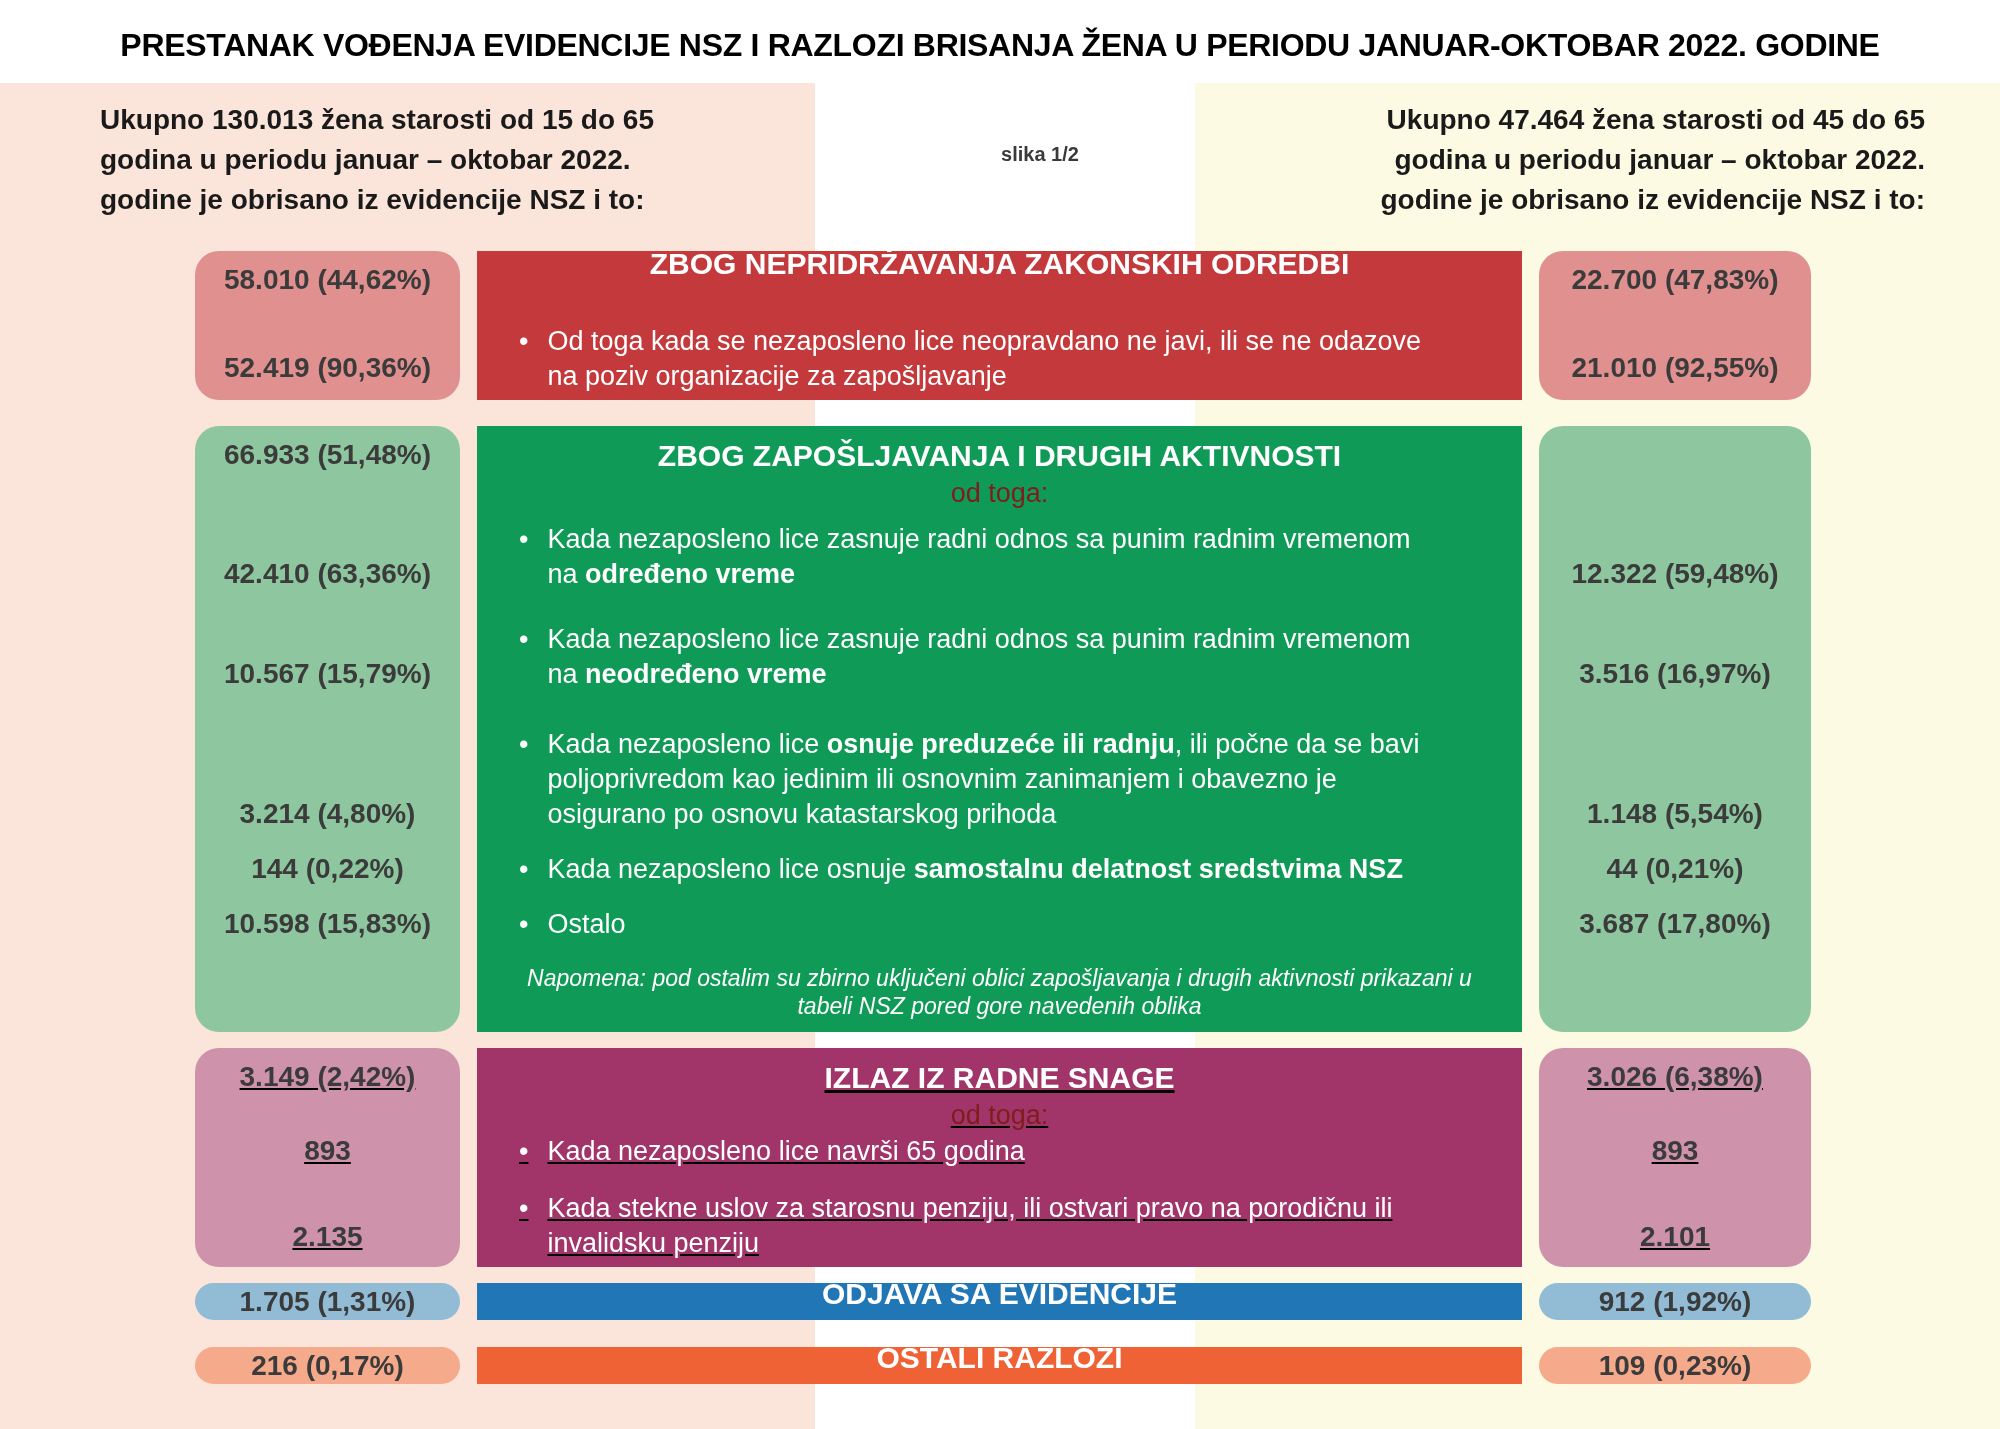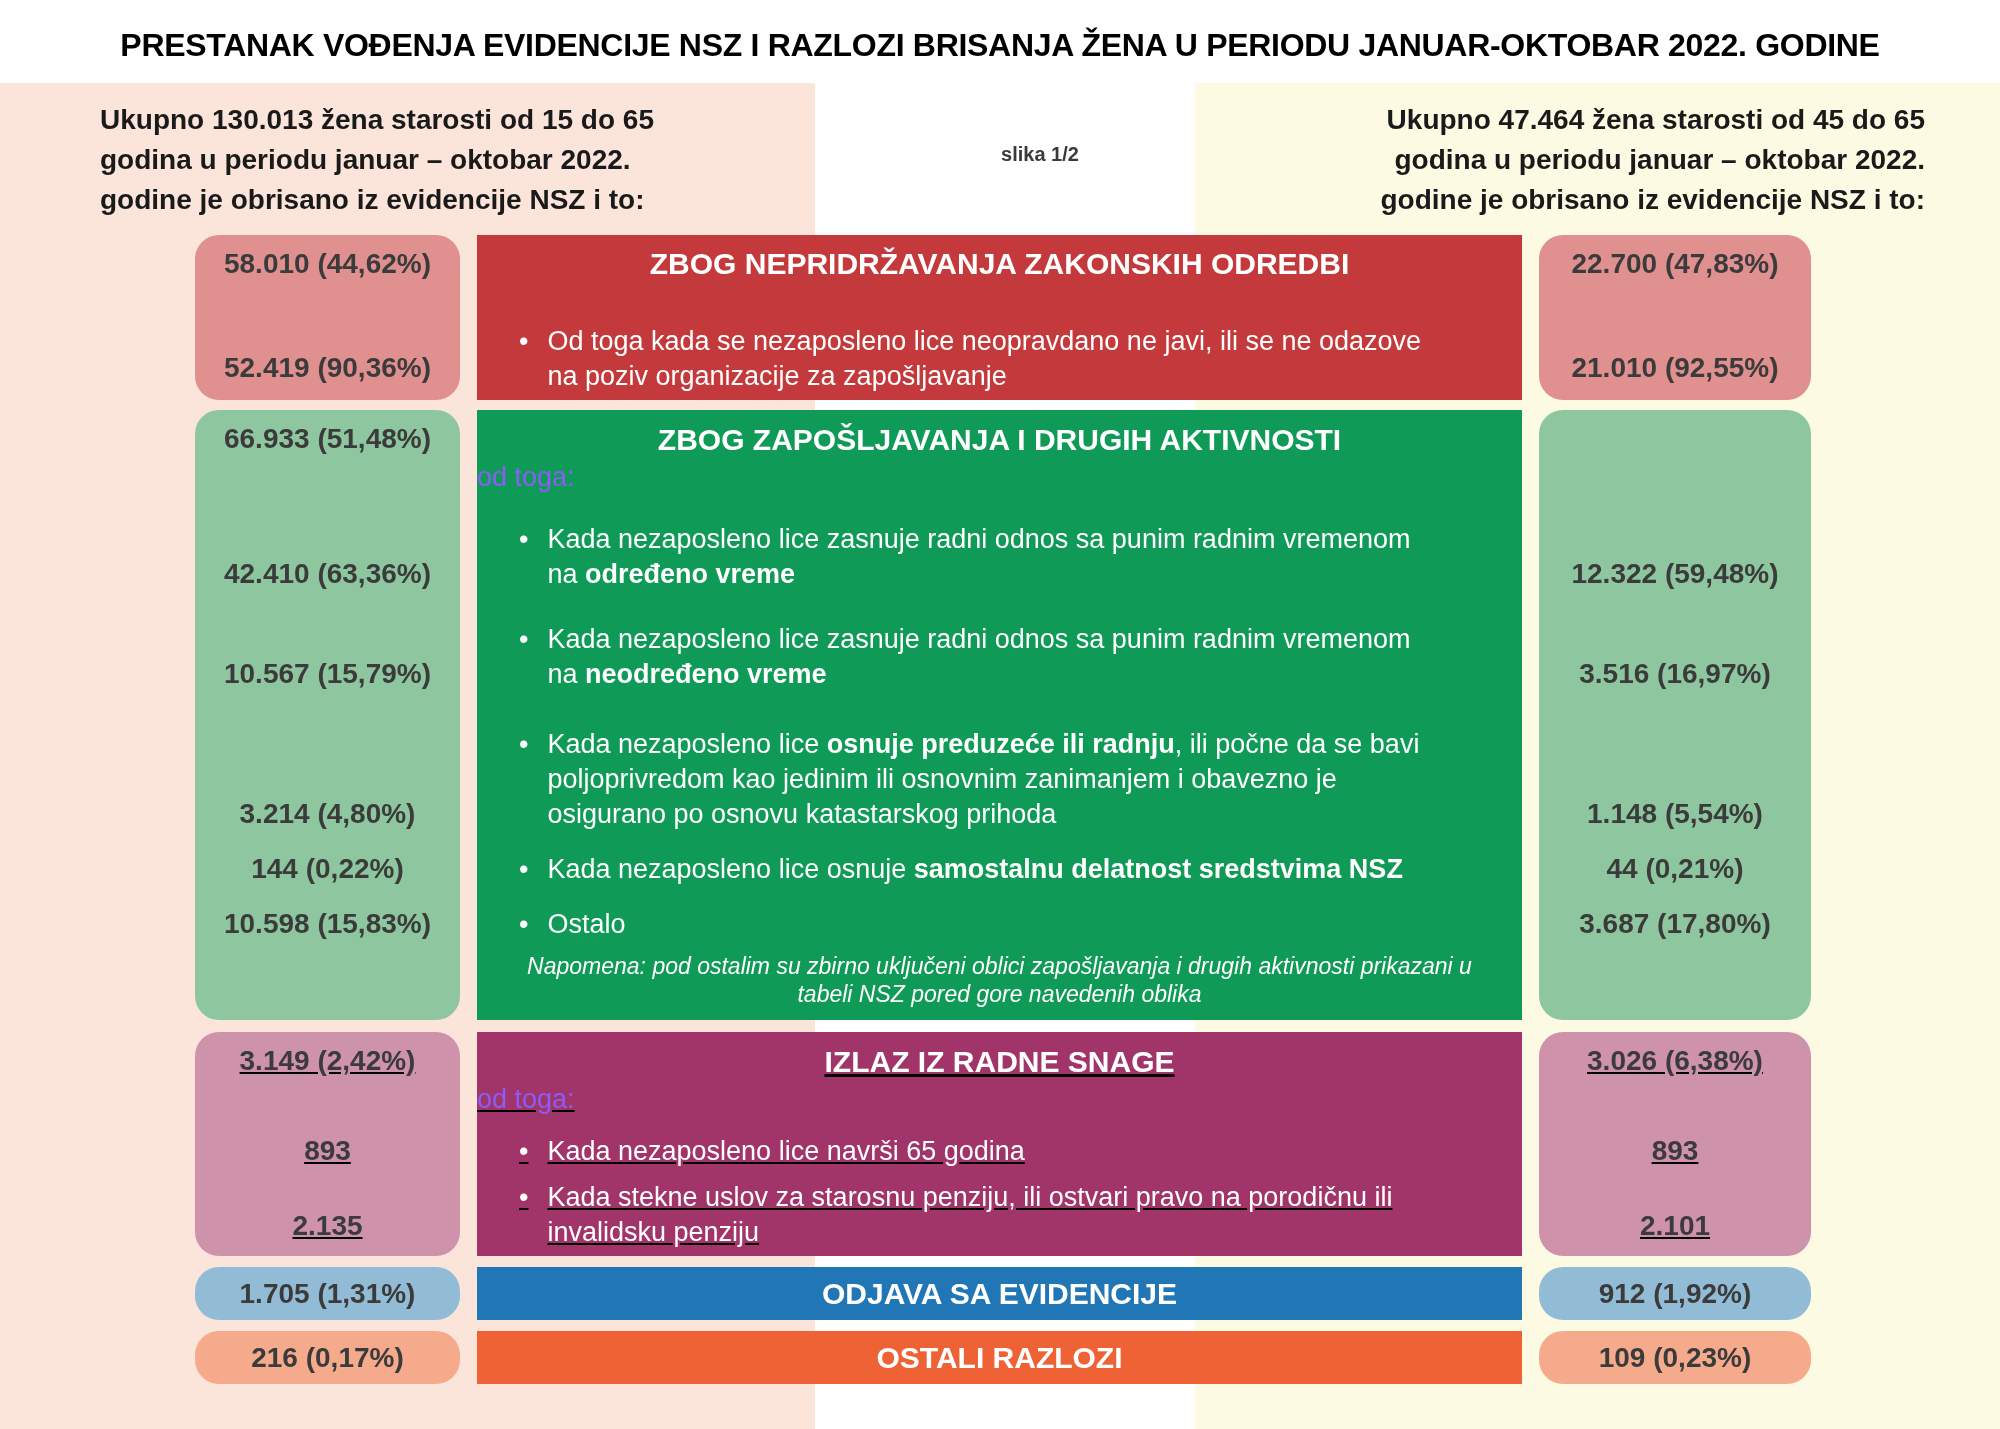--- a/index.html
+++ b/index.html
@@ -16,42 +16,42 @@
     position:absolute;top:27px;left:0;width:2000px;text-align:center;
     font-size:32px;font-weight:bold;color:#000;letter-spacing:-0.3px;white-space:nowrap;
   }
   .hdr{position:absolute;top:100px;font-size:28px;line-height:40px;font-weight:bold;color:#1a1a1a;white-space:pre-line;}
   .hdr-left{left:100px;text-align:left;}
   .hdr-right{right:75px;text-align:right;}
   .caption{position:absolute;top:143px;left:940px;width:200px;text-align:center;font-size:20px;font-weight:bold;color:#3a3a3a;}
 
   .sections{position:absolute;left:195px;top:235px;width:1615px;}
   .sec{display:grid;grid-template-columns:265px 1045px 272px;column-gap:17px;position:relative;}
-  .sec > *{position:relative;z-index:1;}
+  .sec > *{position:relative;z-index:1;margin-top:16px;}
   .sec > .bg{position:relative;z-index:0;grid-row:1/-1;}
   .side{border-radius:24px;}
   .c1{grid-column:1}.c2{grid-column:2}.c3{grid-column:3}
   .g1{grid-row:1}.g2{grid-row:2}.g3{grid-row:3}.g4{grid-row:4}.g5{grid-row:5}.g6{grid-row:6}.g7{grid-row:7}
 
   .sec-law  .side{background:var(--law-side,#df908f);}            .sec-law  .center{background:var(--law-main,#c43a3c);}
   .sec-emp  .side{background:var(--employment-side,#8ec79f);}     .sec-emp  .center{background:var(--employment-main,#0f9b57);}
   .sec-wf   .side{background:var(--workforce-side,#cf92ab);}      .sec-wf   .center{background:var(--workforce-main,#a13569);}
   .sec-dereg .side{background:var(--deregistration-side,#92bcd6);}.sec-dereg .center{background:var(--deregistration-main,#2176b5);}
   .sec-other .side{background:var(--other-side,#f5aa8c);}         .sec-other .center{background:var(--other-main,#ee6236);}
 
   .sec-law  {grid-template-rows:66px 1fr;height:165px;margin-bottom:10px;}
   .sec-emp  {grid-template-rows:88px 100px 100px 140px 55px 55px 1fr;height:610px;margin-bottom:12px;}
   .sec-wf   {grid-template-rows:85px 58px 1fr;height:224px;margin-bottom:11px;text-decoration:underline;}
   .sec-dereg{grid-template-rows:53px;height:53px;margin-bottom:11px;}
   .sec-other{grid-template-rows:53px;height:59px;}
 
   .sectitle{margin:0;font-size:30px;font-weight:bold;color:#fff;text-align:center;padding-top:12px;letter-spacing:0;}
   .titleblock{padding-top:13px;}
   .titleblock .sectitle{padding-top:0;}
-  .subtitle{font-size:27px;color:#8b5cf6;padding-top:5px;}
+  .subtitle{font-size:27px;color:#7f1d1d;text-align:center;padding-top:5px;}
   .rowtitle{align-self:center;padding-top:0;}
 
   .val{font-size:28px;font-weight:bold;color:var(--value-text,#3b3b3b);text-align:center;}
   .vtop{align-self:start;padding-top:13px;}
   .vend{align-self:end;padding-bottom:8px;}
   .pb14{padding-bottom:14px;}
   .pb16{padding-bottom:16px;}
   .vctr{align-self:center;}
 
   .bullet{display:flex;gap:19px;padding-left:42px;padding-right:28px;color:#fff;font-size:27px;line-height:35px;align-self:end;padding-bottom:6px;}

